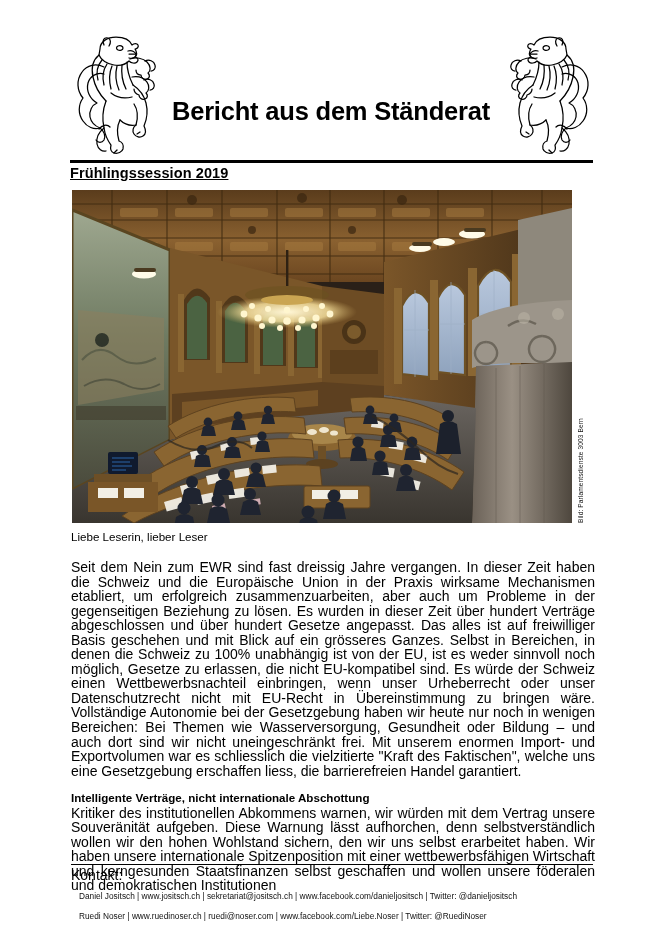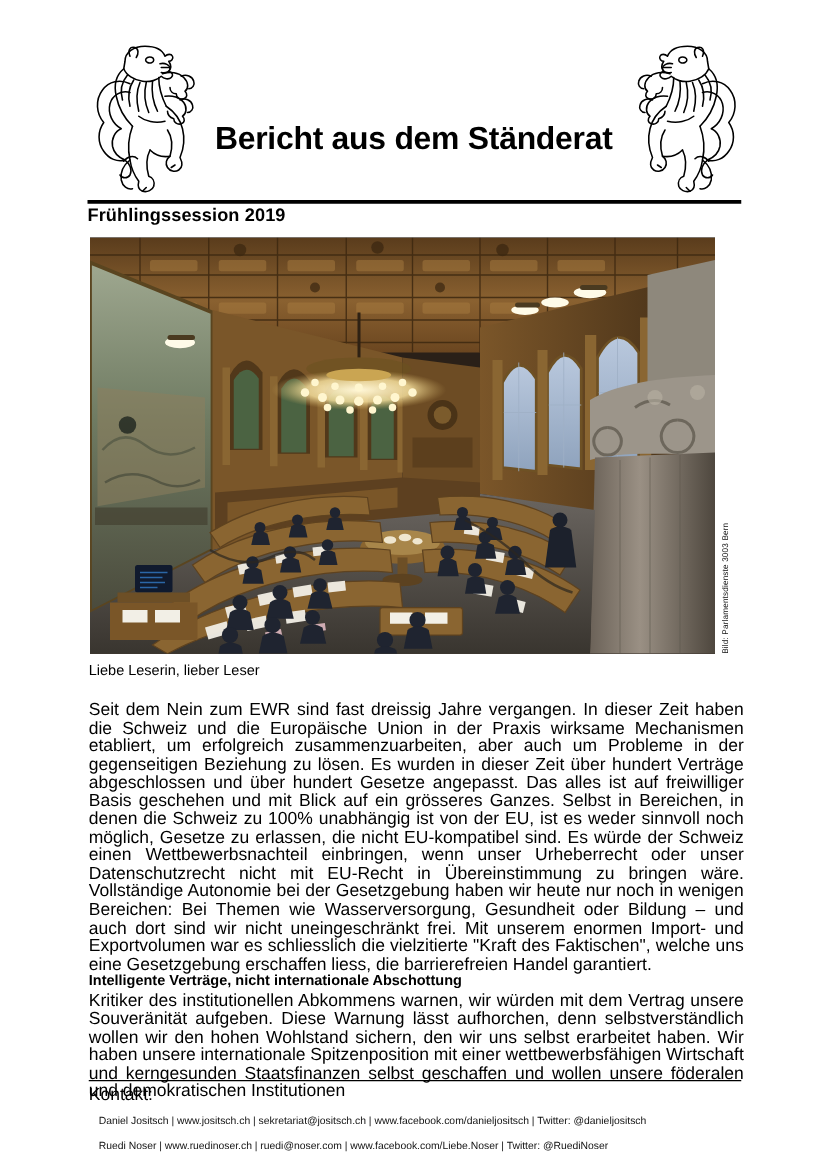--- a/index.html
+++ b/index.html
@@ -48,20 +48,21 @@
     width: 523px; height: 3px;
     background: #000;
   }
 
   #session-label {
     position: absolute;
     left: 70px; top: 165px;
     font-size: 14.5px;
     font-weight: bold;
     letter-spacing: 0.1px;
+    text-decoration: underline;
   }
 
   
   #photo-block {
     position: absolute;
     left: 72px; top: 190px;
     width: 500px; height: 333px;
   }
   #photo {
     position: absolute; inset: 0;
@@ -98,21 +99,21 @@
     margin: 0 0 16px 0;
   }
   .para {
     font-size: 14px;
     line-height: 14.55px;
     margin: 0;
     text-align: justify;
     text-justify: inter-word;
     word-spacing: -0.1px;
   }
-  .para + .subhead { }
+  .para + .subhead { margin-top: 13px; }
   .subhead {
     font-size: 11.6px;
     line-height: 14.55px;
     font-weight: bold;
     margin: 0;
   }
 
   
   #footer-rule {
     position: absolute;

